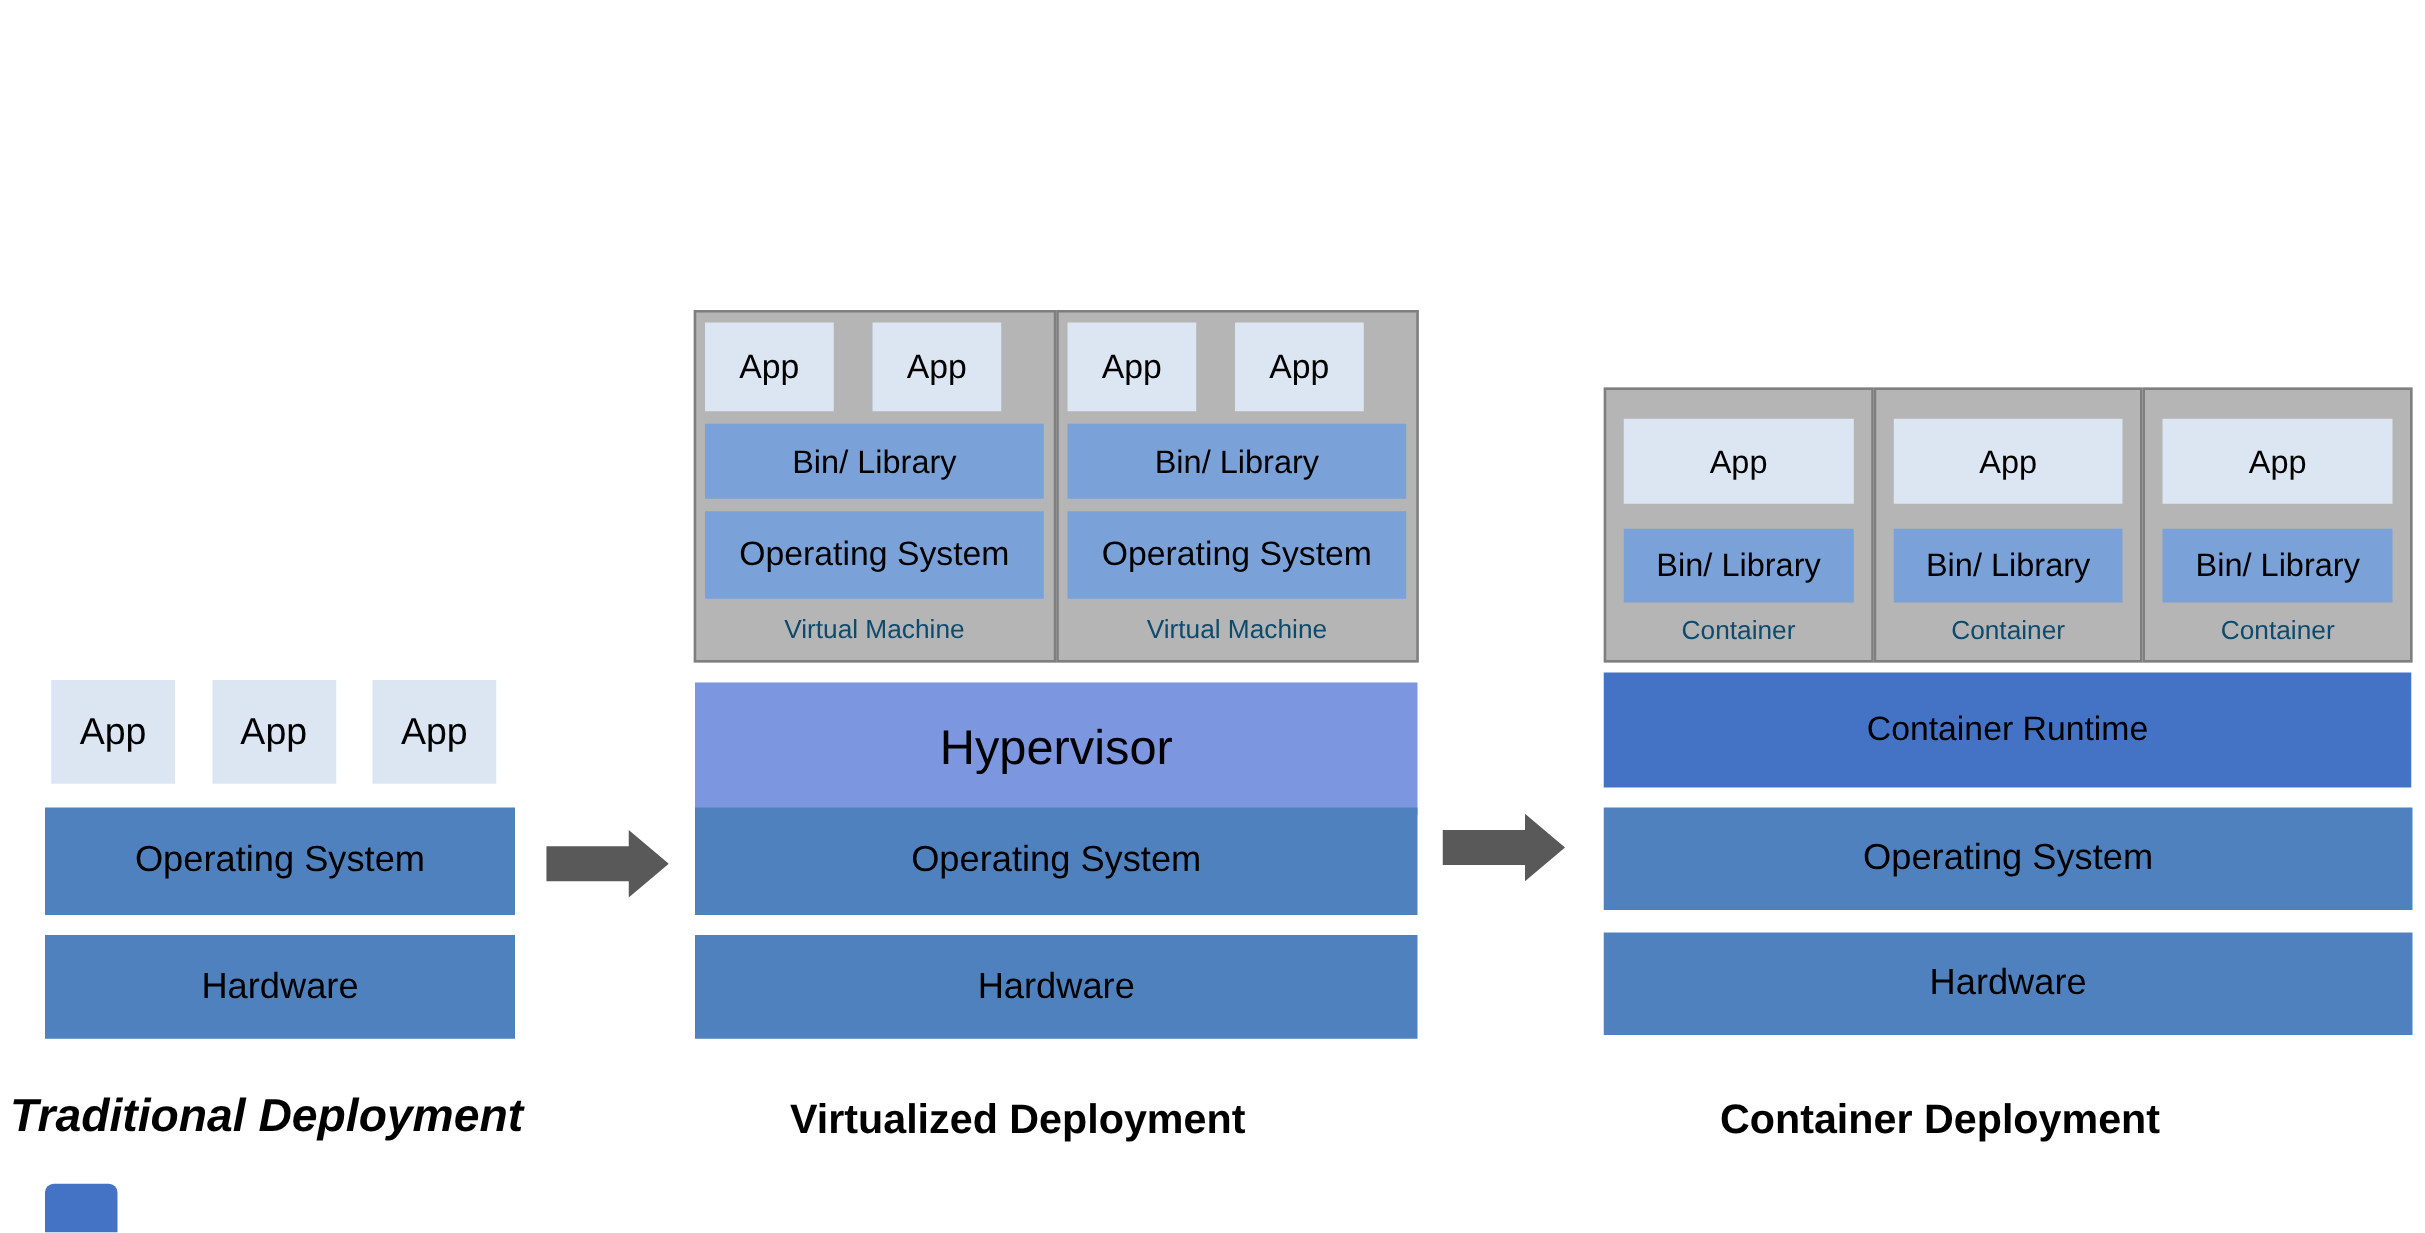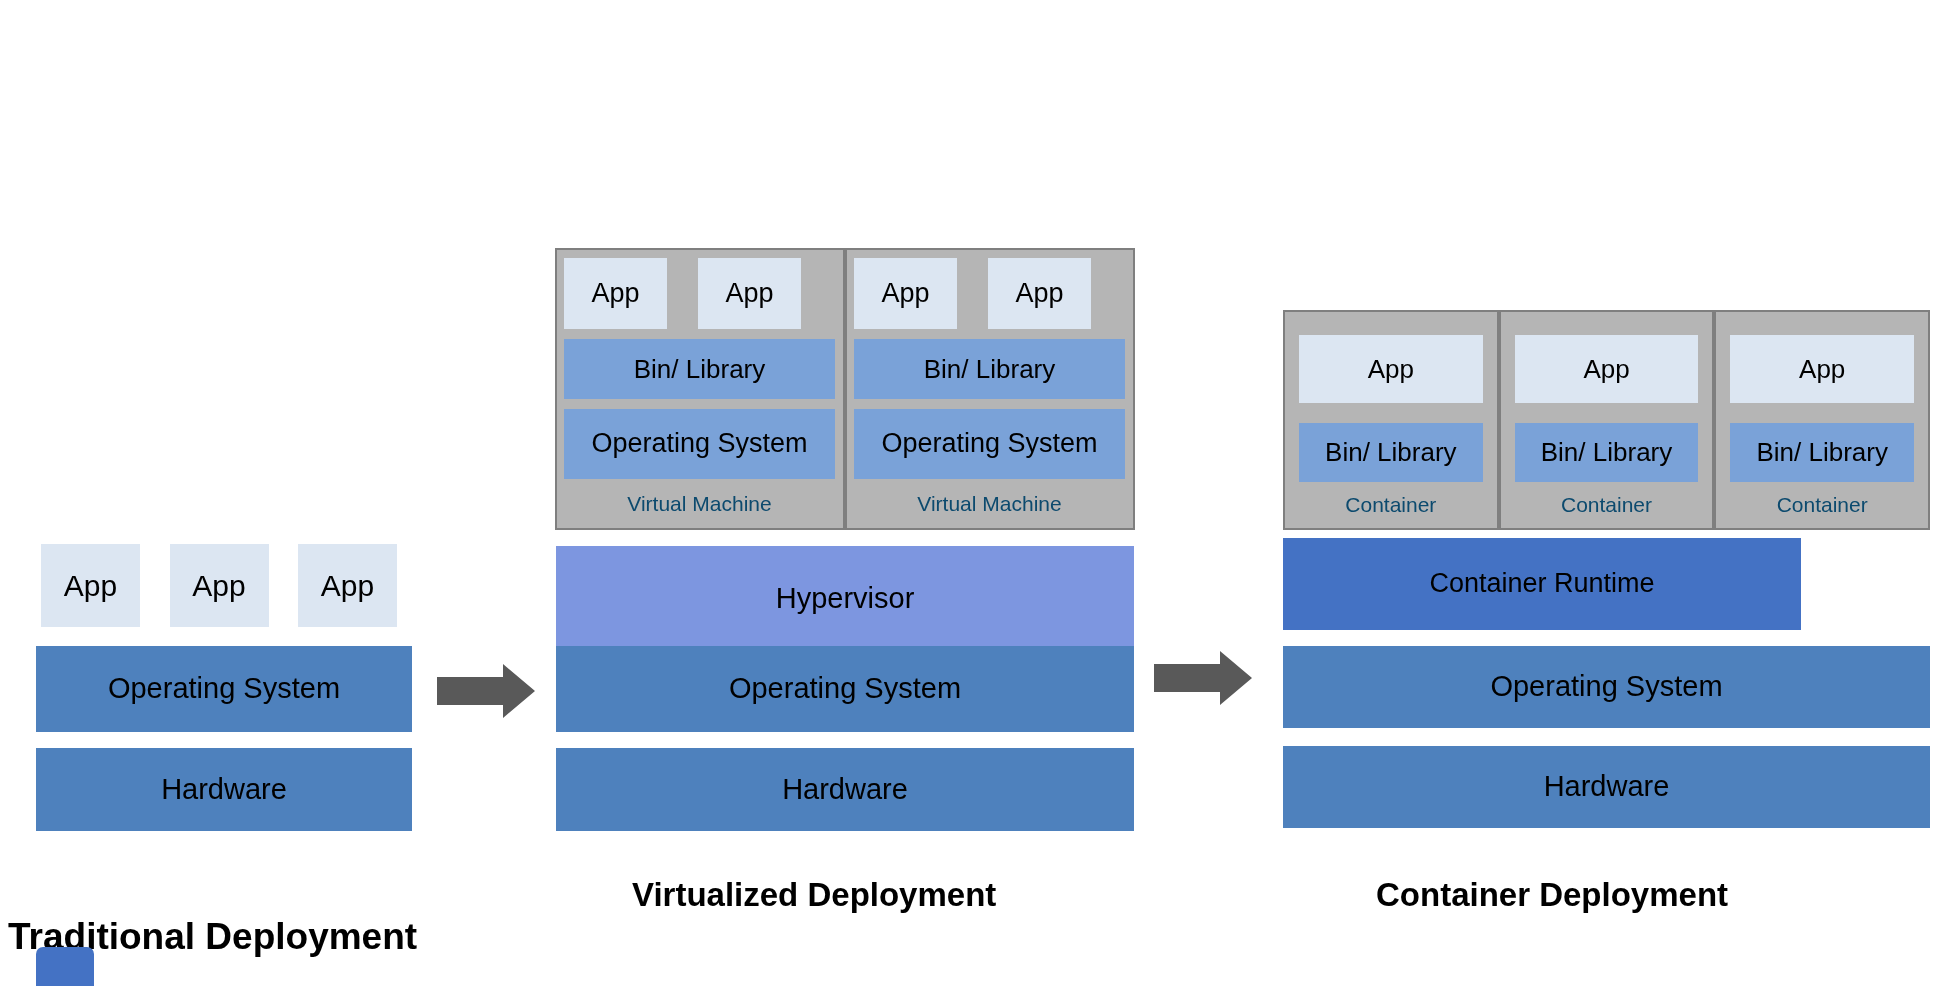--- a/index.html
+++ b/index.html
@@ -48,21 +48,21 @@
 
 <div class="canvas">
 
   <div class="abs" style="left:41px;top:544px;width:356px;height:83px;display:flex;justify-content:space-between;">
     <div class="block app-box" style="width:99px;font-size:30px;">App</div>
     <div class="block app-box" style="width:99px;font-size:30px;">App</div>
     <div class="block app-box" style="width:99px;font-size:30px;">App</div>
   </div>
   <div class="abs block blue-bar" style="left:36px;top:646px;width:376px;height:86px;font-size:29px;">Operating System</div>
   <div class="abs block blue-bar" style="left:36px;top:748px;width:376px;height:83px;font-size:29px;">Hardware</div>
-  <div class="title" style="left:8px;top:916px;font-size:37px;">Traditional Deployment</div>
+  <div class="title" style="left:8px;top:872px;font-size:37px;font-style:italic;">Traditional Deployment</div>
 
   <div class="arrow" style="left:437px;top:664px;">
     <svg width="98" height="54" viewBox="0 0 98 54">
       <polygon points="0,13 66,13 66,0 98,27 66,54 66,41 0,41" fill="var(--arrow-fill,#595959)"></polygon>
     </svg>
   </div>
 
   <div class="abs group" style="left:555px;top:248px;width:580px;height:282px;">
 
     <div class="group-box vm-box">
@@ -79,21 +79,21 @@
       <div class="vm-apps">
         <div class="block app-box">App</div>
         <div class="block app-box">App</div>
       </div>
       <div class="block vm-bin">Bin/ Library</div>
       <div class="block vm-os">Operating System</div>
       <div class="group-label">Virtual Machine</div>
     </div>
   </div>
 
-  <div class="abs block hyper-bar" style="left:556px;top:546px;width:578px;height:106px;font-size:29px;">Hypervisor</div>
+  <div class="abs block hyper-bar" style="left:556px;top:546px;width:578px;height:106px;font-size:39px;">Hypervisor</div>
   <div class="abs block blue-bar" style="left:556px;top:646px;width:578px;height:86px;font-size:29px;">Operating System</div>
   <div class="abs block blue-bar" style="left:556px;top:748px;width:578px;height:83px;font-size:29px;">Hardware</div>
   <div class="title" style="left:632px;top:876px;font-size:33px;">Virtualized Deployment</div>
 
   <div class="arrow" style="left:1154px;top:651px;">
     <svg width="98" height="54" viewBox="0 0 98 54">
       <polygon points="0,13 66,13 66,0 98,27 66,54 66,41 0,41" fill="var(--arrow-fill,#595959)"></polygon>
     </svg>
   </div>
 
@@ -111,20 +111,20 @@
       <div class="group-label">Container</div>
     </div>
 
     <div class="group-box ct-box">
       <div class="block app-box ct-app">App</div>
       <div class="block ct-bin">Bin/ Library</div>
       <div class="group-label">Container</div>
     </div>
   </div>
 
-  <div class="abs block runtime-bar" style="left:1283px;top:538px;width:518px;height:92px;font-size:27px;">Container Runtime</div>
+  <div class="abs block runtime-bar" style="left:1283px;top:538px;width:646px;height:92px;font-size:27px;">Container Runtime</div>
   <div class="abs block blue-bar" style="left:1283px;top:646px;width:647px;height:82px;font-size:29px;">Operating System</div>
   <div class="abs block blue-bar" style="left:1283px;top:746px;width:647px;height:82px;font-size:29px;">Hardware</div>
   <div class="title" style="left:1376px;top:876px;font-size:33px;">Container Deployment</div>
 
   <div class="partial-shape"></div>
 
 </div>
 
 </body></html>

